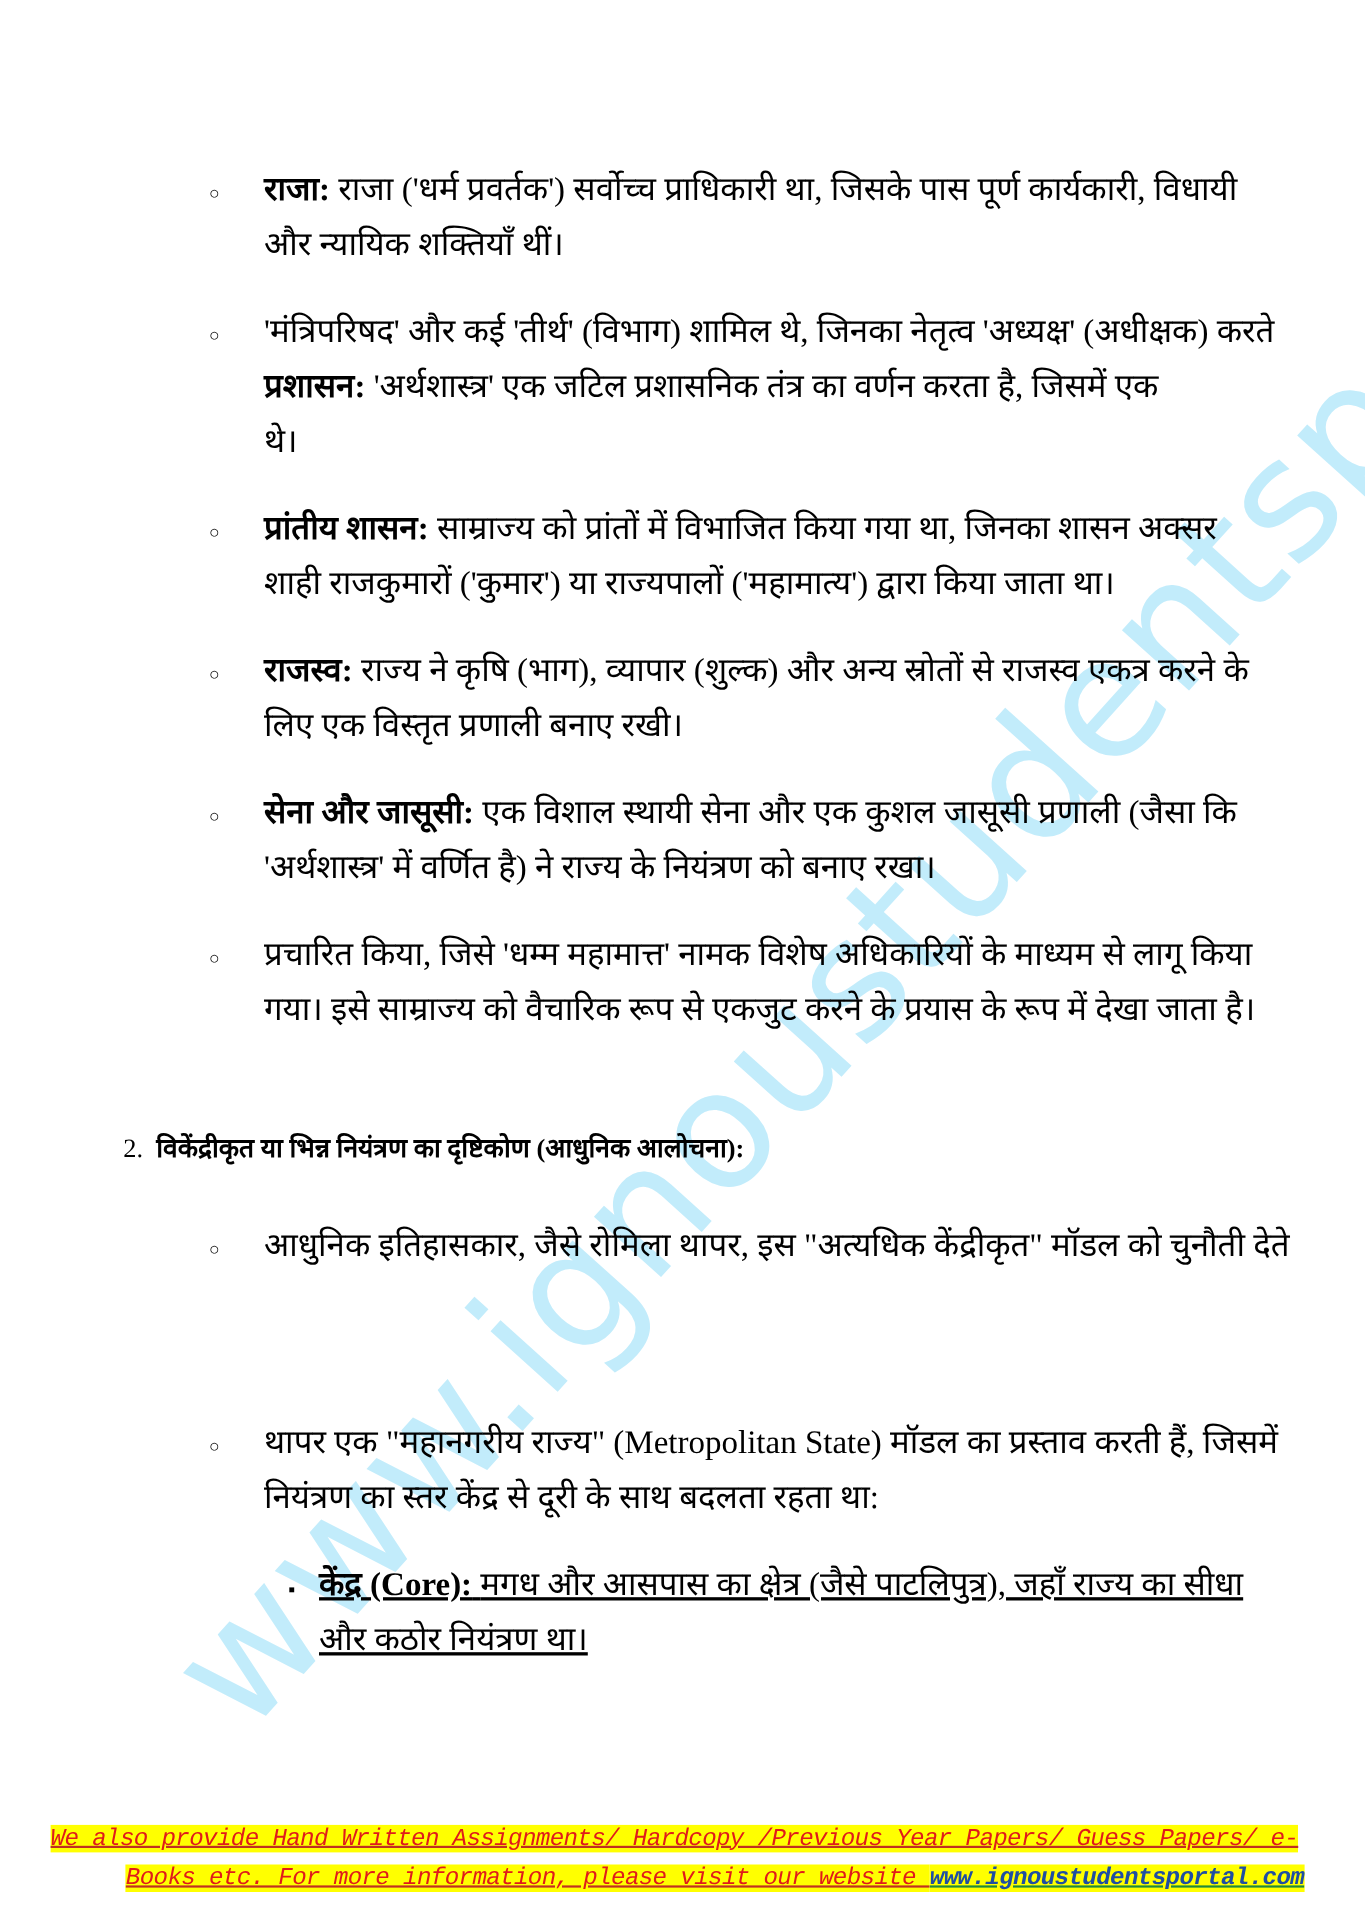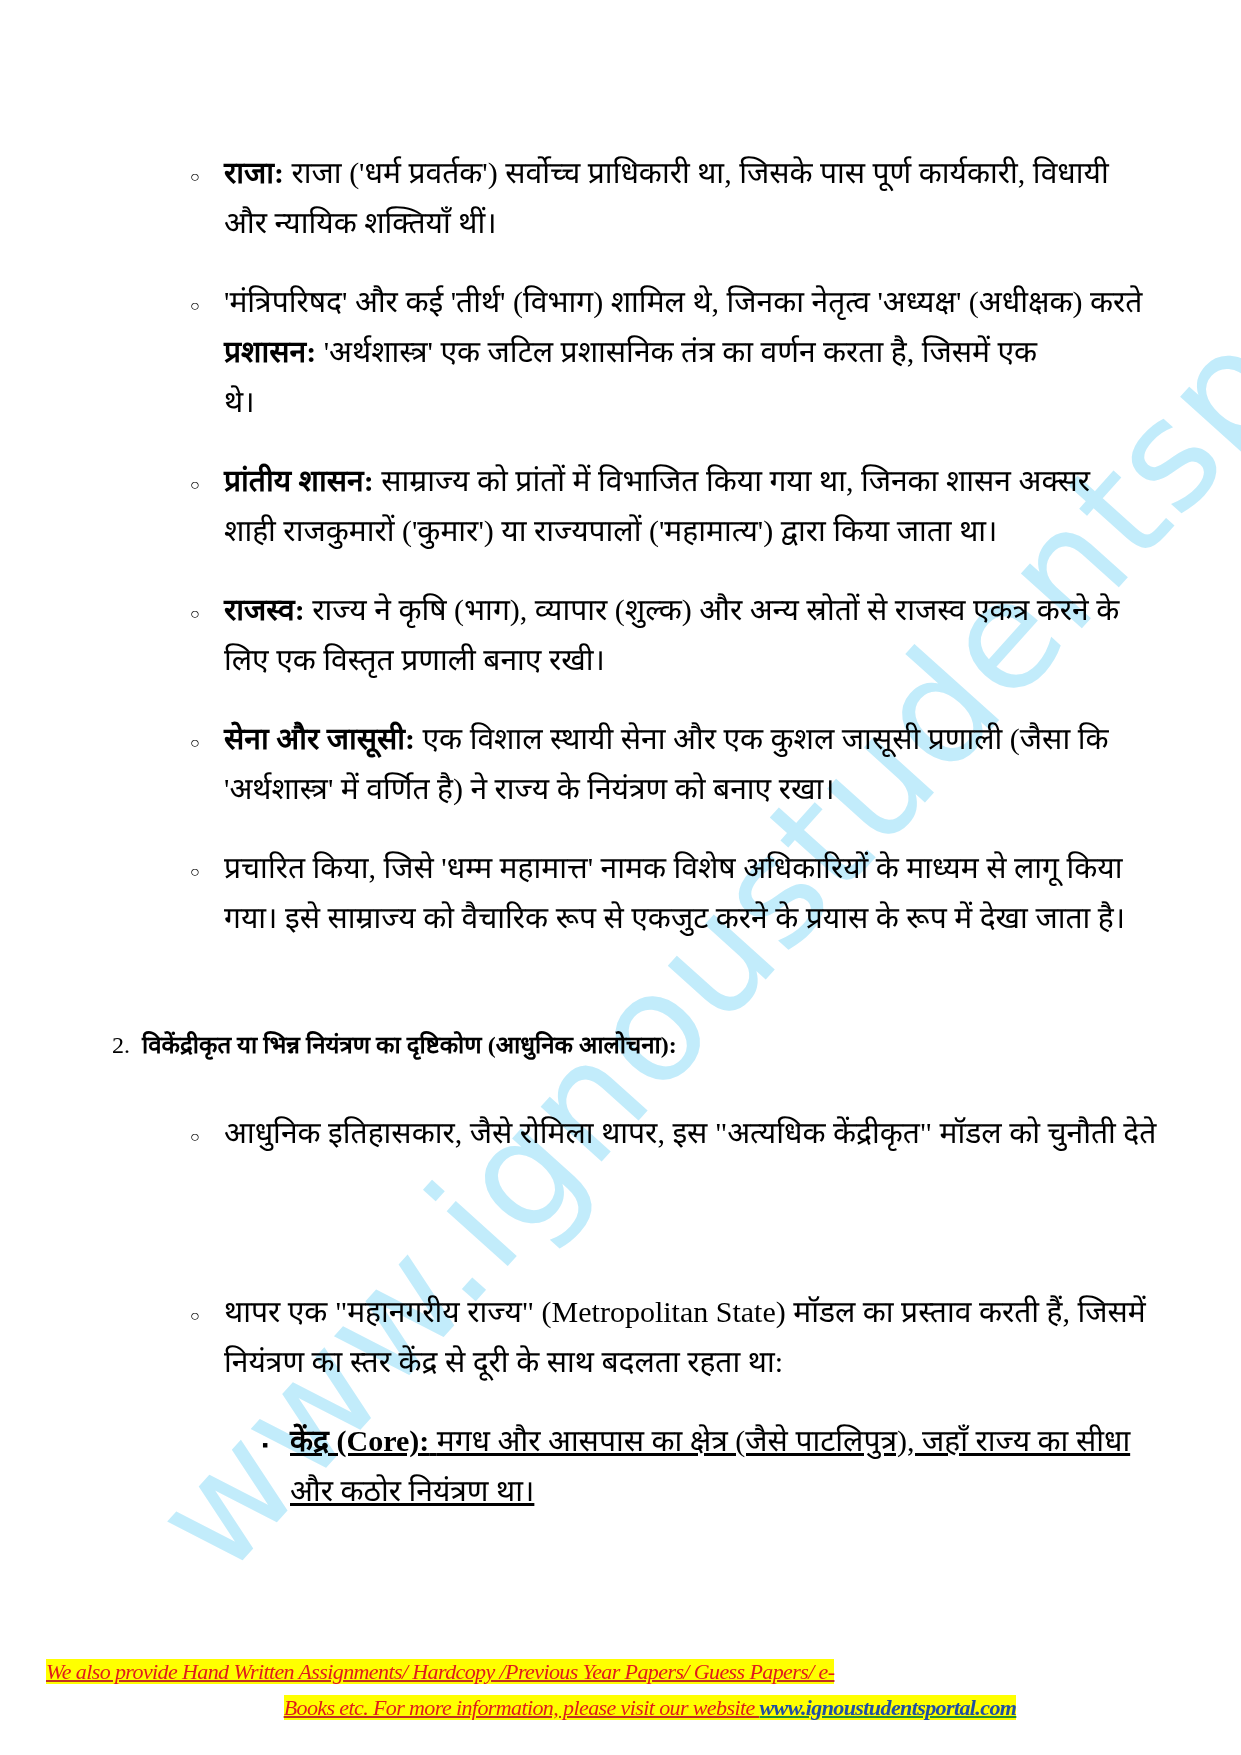--- a/index.html
+++ b/index.html
@@ -13,31 +13,31 @@
                letter-spacing: 2px; white-space: nowrap; pointer-events: none; z-index: 0; }
 
   .content { position: absolute; left: 0; top: 0; width: 1241px; z-index: 1; }
 
   .item { position: absolute; font-size: 30px; line-height: 50px; }
   .item .bullet { position: absolute; font-size: 16px; line-height: 50px; top: 4px; }
   .item .text { position: absolute; }
   .item b { font-weight: bold; }
 
   .lvl2 .bullet { left: 190px; }
-  .lvl2 .text { left: 224px; width: 960px; }
+  .lvl2 .text { left: 240px; width: 960px; }
 
   .lvl3 .bullet { left: 262px; font-size: 18px; }
   .lvl3 .text { left: 290px; width: 900px; text-decoration: underline; }
 
   .heading { position: absolute; left: 112px; top: 1020px; font-size: 24px; line-height: 50px; }
   .heading .num { font-weight: normal; margin-right: 12px; }
   .heading .title { font-weight: bold; }
 
   .footer { position: absolute; left: 46px; top: 1654px; width: 1150px;
-            font-family: Liberation Serif, serif; font-style: italic; font-size: 22px;
+            font-family: Liberation Mono, monospace; font-style: italic; font-size: 22px;
             line-height: 36px; z-index: 2; letter-spacing: -0.6px; }
   .footer .line { display: block; }
   .footer .hl { background: #ffff00; color: #e01b1b; text-decoration: underline;
                 text-decoration-color: #c03020; text-decoration-thickness: 2px; }
   .footer .line2 { padding-left: 58px; text-align: center; }
   .footer .link { background: #ffff00; color: #1f4ea3; font-weight: bold; font-style: italic;
                   text-decoration: underline; text-decoration-color: #1f8a3a; text-decoration-thickness: 2px; }
 </style>
 </head>
 <body>

